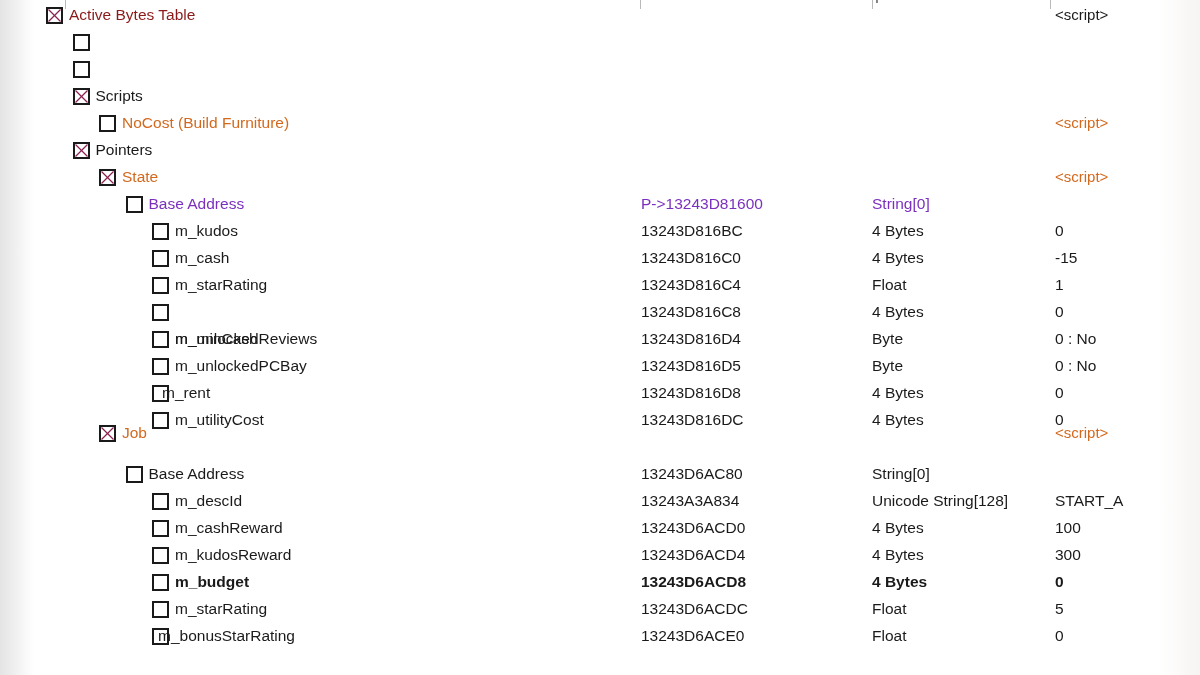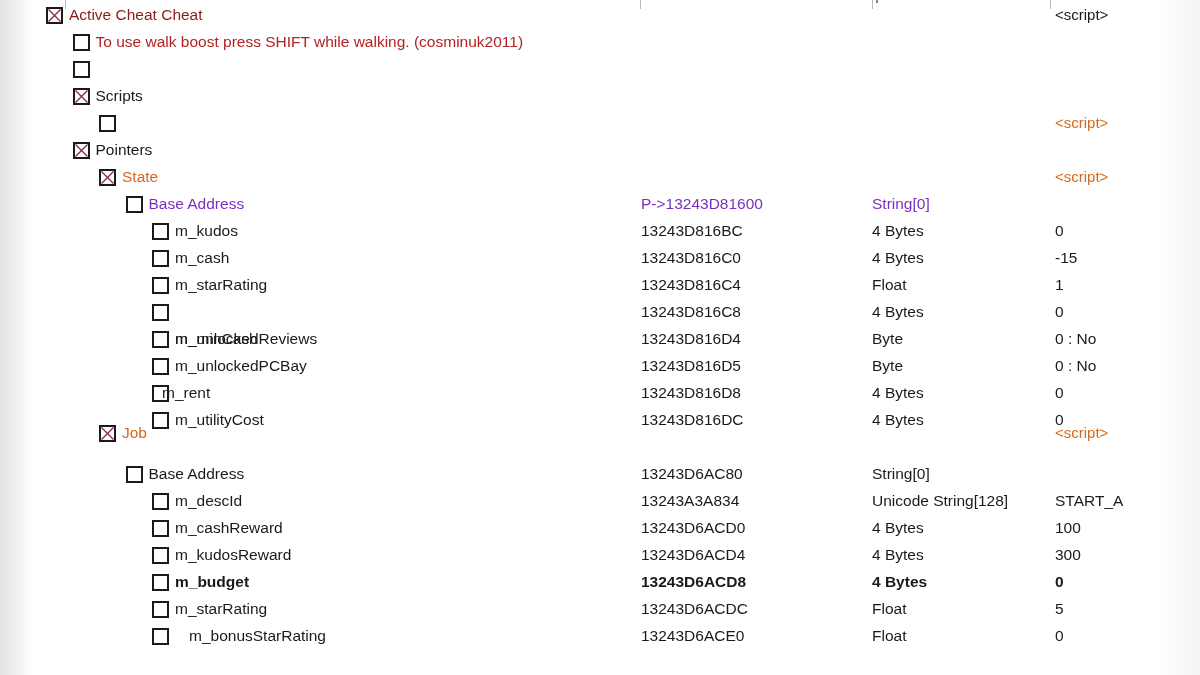--- a/index.html
+++ b/index.html
@@ -157,41 +157,41 @@
   <div class="header-remnant" id="header-remnant" style="left:873px;">T</div>
 
   <div class="tree" id="tree">
       <div class="row" style="top: 2px;">
         <div class="checkbox" style="left: 46px;">
           <svg viewBox="0 0 13 13" xmlns="http://www.w3.org/2000/svg">
             <line x1="0.5" y1="0.5" x2="12.5" y2="12.5" stroke="#8b2252" stroke-width="1.3"></line>
             <line x1="12.5" y1="0.5" x2="0.5" y2="12.5" stroke="#8b2252" stroke-width="1.3"></line>
           </svg>
         </div>
-        <span class="desc c-darkred" style="left: 69px;">Active Cheat Cheat</span>
+        <span class="desc c-darkred" style="left: 69px;">Active Bytes Table</span>
         <span class="script-tag c-black">&lt;script&gt;</span>
       </div>
       <div class="row" style="top: 29px;">
         <div class="checkbox" style="left: 72.5px;"></div>
-        <span class="desc c-red" style="left: 95.5px;">To use walk boost press SHIFT while walking. (cosminuk2011)</span>
       </div>
       <div class="row" style="top: 56px;">
         <div class="checkbox" style="left: 72.5px;"></div>
       </div>
       <div class="row" style="top: 83px;">
         <div class="checkbox" style="left: 72.5px;">
           <svg viewBox="0 0 13 13" xmlns="http://www.w3.org/2000/svg">
             <line x1="0.5" y1="0.5" x2="12.5" y2="12.5" stroke="#8b2252" stroke-width="1.3"></line>
             <line x1="12.5" y1="0.5" x2="0.5" y2="12.5" stroke="#8b2252" stroke-width="1.3"></line>
           </svg>
         </div>
         <span class="desc c-black" style="left: 95.5px;">Scripts</span>
       </div>
       <div class="row" style="top: 110px;">
         <div class="checkbox" style="left: 99px;"></div>
+        <span class="desc c-orange" style="left: 122px;">NoCost (Build Furniture)</span>
         <span class="script-tag c-orange">&lt;script&gt;</span>
       </div>
       <div class="row" style="top: 137px;">
         <div class="checkbox" style="left: 72.5px;">
           <svg viewBox="0 0 13 13" xmlns="http://www.w3.org/2000/svg">
             <line x1="0.5" y1="0.5" x2="12.5" y2="12.5" stroke="#8b2252" stroke-width="1.3"></line>
             <line x1="12.5" y1="0.5" x2="0.5" y2="12.5" stroke="#8b2252" stroke-width="1.3"></line>
           </svg>
         </div>
         <span class="desc c-black" style="left: 95.5px;">Pointers</span>
@@ -314,21 +314,21 @@
       </div>
       <div class="row" style="top: 596px;">
         <div class="checkbox" style="left: 152px;"></div>
         <span class="desc c-black" style="left: 175px;">m_starRating</span>
         <span class="addr c-black">13243D6ACDC</span>
         <span class="type c-black">Float</span>
         <span class="value c-black">5</span>
       </div>
       <div class="row" style="top: 623px;">
         <div class="checkbox" style="left: 152px;"></div>
-        <span class="desc c-black" style="left: 189px; text-align: right;">m_bonusStarRating</span>
+        <span class="desc c-black" style="left: 158px; text-align: right;">m_bonusStarRating</span>
         <span class="addr c-black">13243D6ACE0</span>
         <span class="type c-black">Float</span>
         <span class="value c-black">0</span>
       </div>
     </div>
 
   <div class="right-fade"></div>
 </div>
 
 </body></html>

